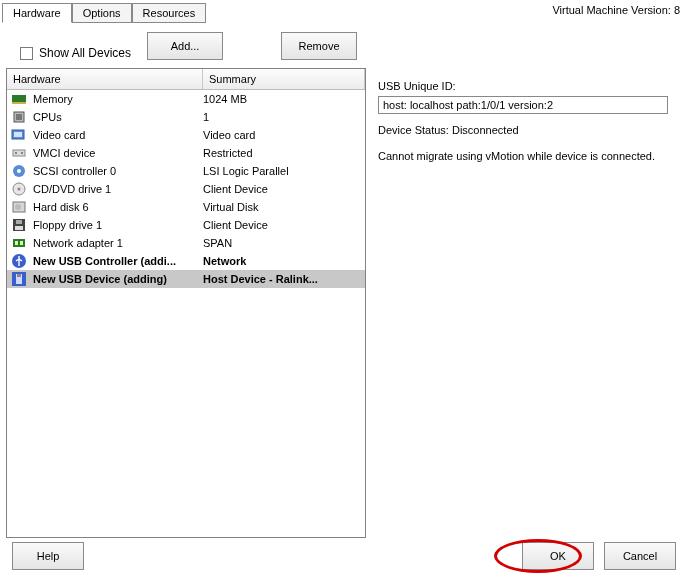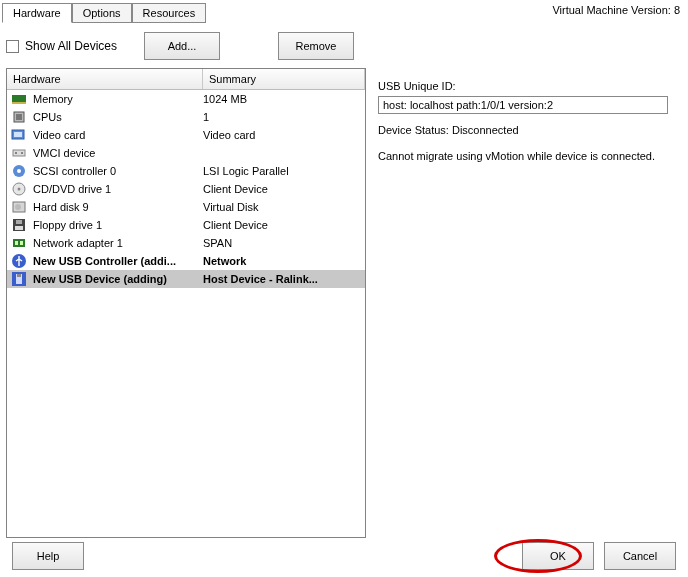--- a/index.html
+++ b/index.html
@@ -38,23 +38,24 @@
   }
   .vm-version {
     position: absolute;
     right: 8px;
     top: 4px;
     font-size: 11px;
   }
   
   .top-controls {
     display: flex;
-    align-items: center;
+    align-items: flex-end;
     padding: 10px 6px 8px 6px;
     gap: 8px;
+    margin-left: 14px;
   }
   .chk {
     width: 13px; height: 13px;
     border: 1px solid #7a7a7a;
     background: #fff;
     display: inline-block;
     margin-right: 6px;
   }
   .show-all {
     display: flex; align-items: center;
@@ -209,20 +210,21 @@
           </div>
           <div class="hwrow">
             <span class="ic">
               <svg width="16" height="16">
                 <rect x="2" y="5" width="12" height="6" fill="#ddd" stroke="#888"></rect>
                 <circle cx="5" cy="8" r="1" fill="#666"></circle>
                 <circle cx="11" cy="8" r="1" fill="#666"></circle>
               </svg>
             </span>
             <span class="name">VMCI device</span>
+            <span class="sum">Restricted</span>
           </div>
           <div class="hwrow">
             <span class="ic">
               <svg width="16" height="16">
                 <circle cx="8" cy="8" r="6" fill="#5a8bd6"></circle>
                 <circle cx="8" cy="8" r="2" fill="#fff"></circle>
               </svg>
             </span>
             <span class="name">SCSI controller 0</span>
             <span class="sum">LSI Logic Parallel</span>
@@ -237,21 +239,21 @@
             <span class="name">CD/DVD drive 1</span>
             <span class="sum">Client Device</span>
           </div>
           <div class="hwrow">
             <span class="ic">
               <svg width="16" height="16">
                 <rect x="2" y="3" width="12" height="10" fill="#d6d6d6" stroke="#777"></rect>
                 <circle cx="7" cy="8" r="3" fill="#bbb"></circle>
               </svg>
             </span>
-            <span class="name">Hard disk 9</span>
+            <span class="name">Hard disk 6</span>
             <span class="sum">Virtual Disk</span>
           </div>
           <div class="hwrow">
             <span class="ic">
               <svg width="16" height="16">
                 <rect x="2" y="2" width="12" height="12" fill="#444"></rect>
                 <rect x="5" y="3" width="6" height="4" fill="#aaa"></rect>
                 <rect x="4" y="9" width="8" height="4" fill="#ddd"></rect>
               </svg>
             </span>

